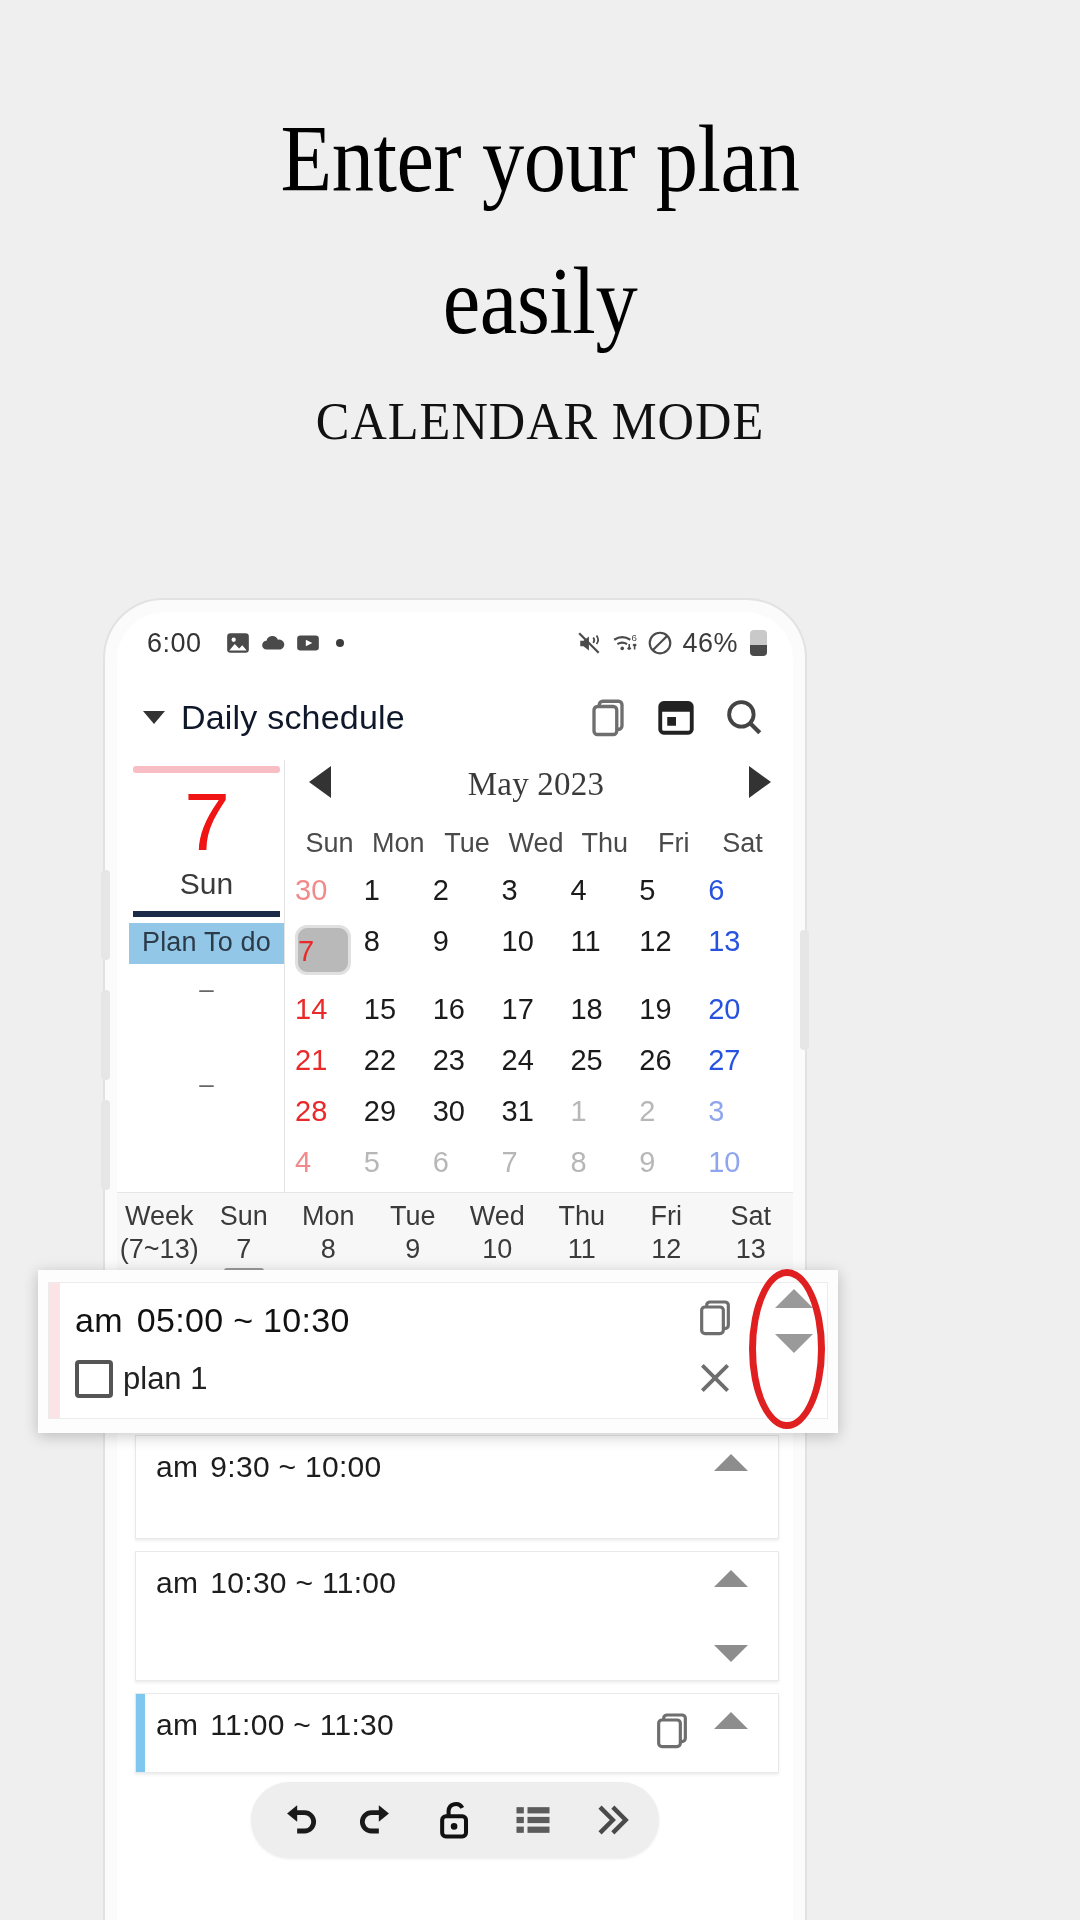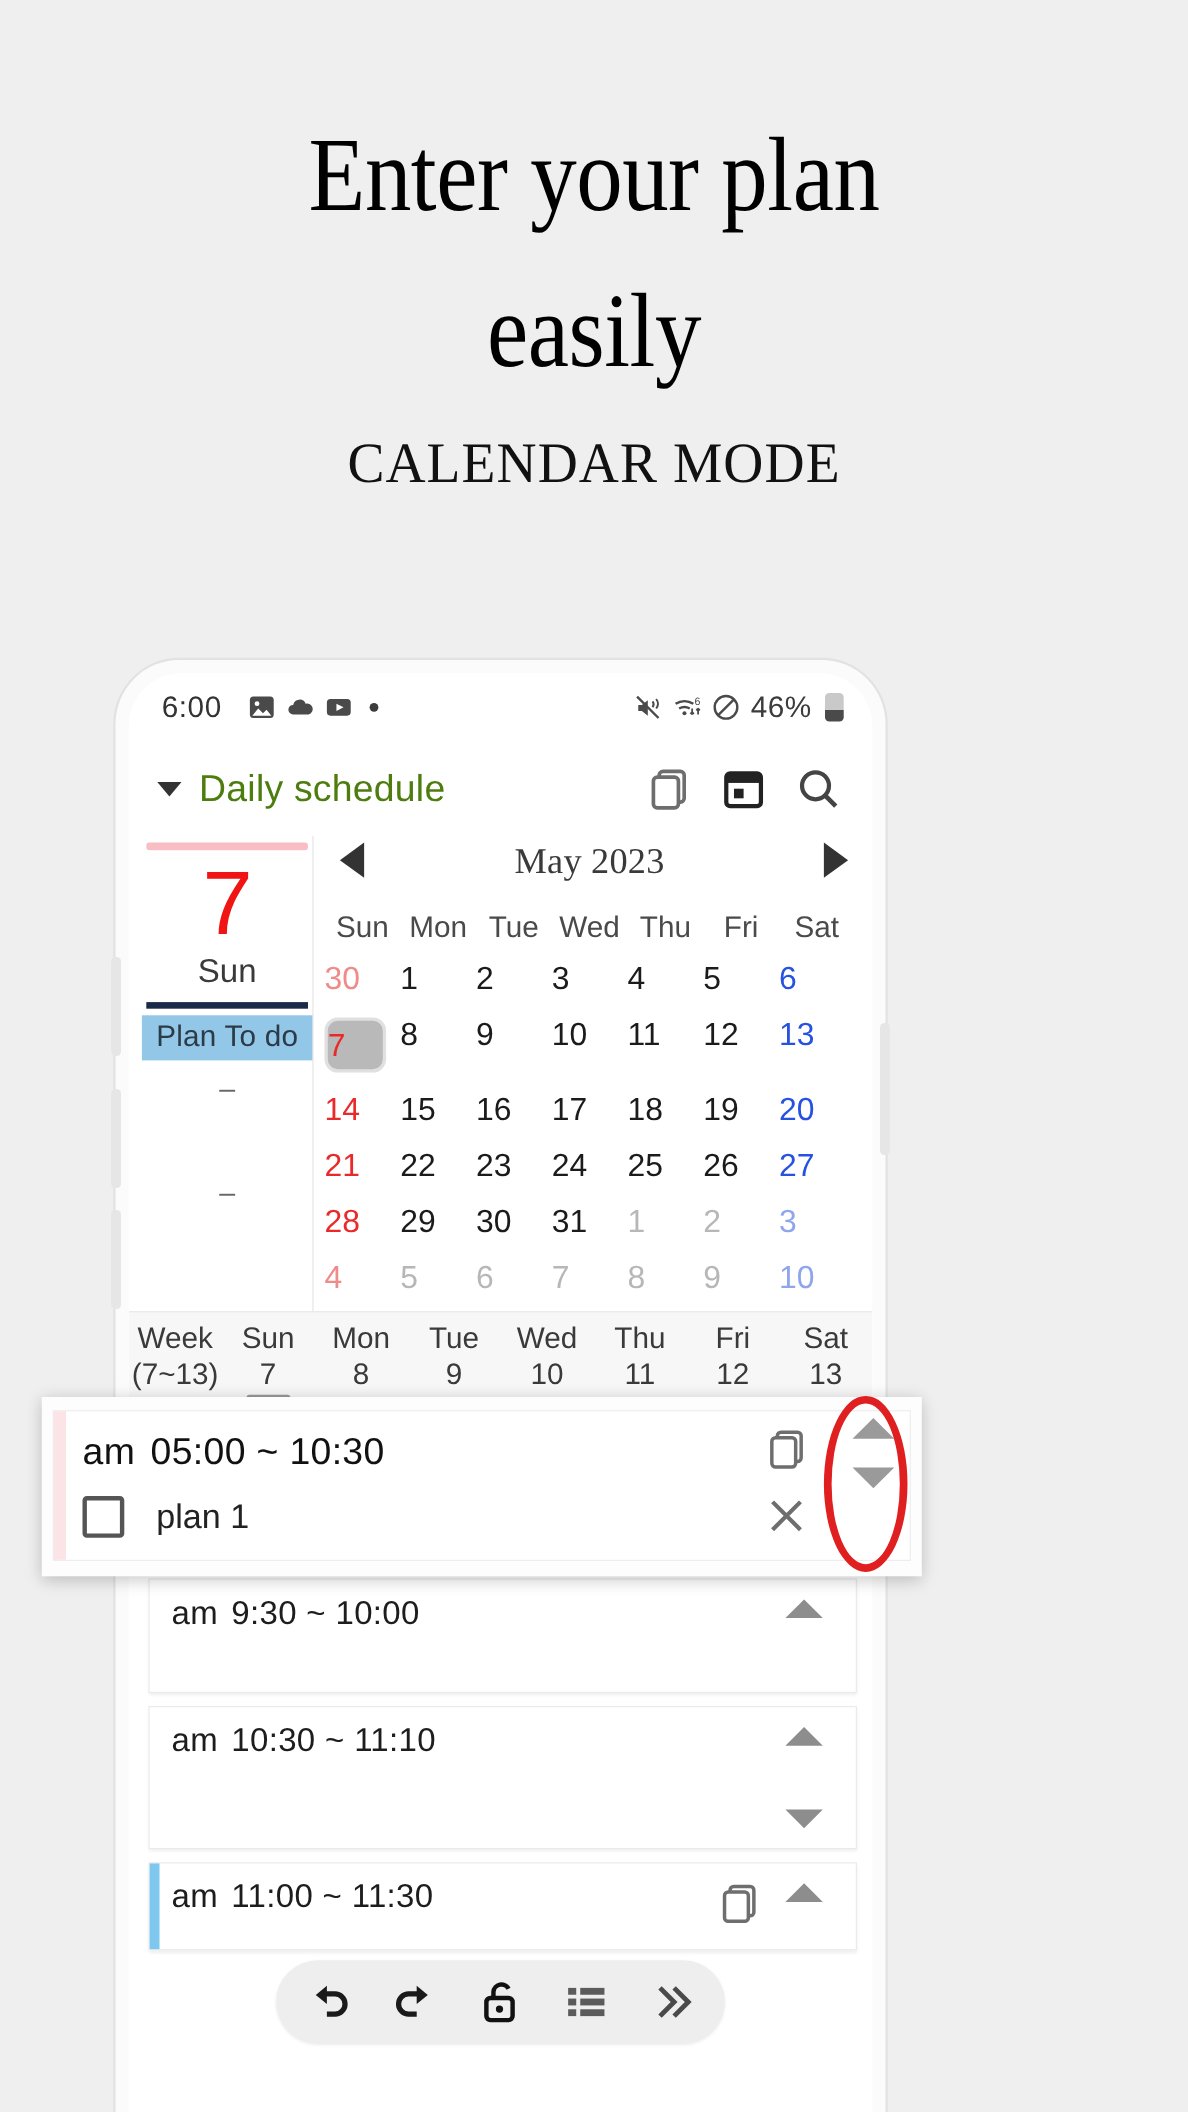--- a/index.html
+++ b/index.html
@@ -100,21 +100,21 @@
   }
   .appbar-caret {
     width: 0; height: 0;
     border-left: 11px solid transparent;
     border-right: 11px solid transparent;
     border-top: 13px solid #333;
     margin-right: 16px;
   }
   .appbar-title {
     font-size: 34px;
-    color: #4d7c0f;
+    color: #0f172a;
     letter-spacing: 0.2px;
   }
   .appbar-actions { margin-left: auto; display: flex; align-items: center; gap: 26px; padding-right: 6px;}
   .ab-ico { width: 42px; height: 42px; }
 
   
   .cal-wrap { display: flex; padding: 0 0 0 0; }
   .day-panel {
     width: 168px;
     padding-left: 12px;
@@ -237,21 +237,21 @@
   .callout-inner {
     background: #fff;
     border: 1px solid #ececec;
     position: relative;
     padding: 18px 20px 20px 26px;
     min-height: 128px;
   }
   .callout-stripe { position: absolute; left: 0; top: 0; bottom: 0; width: 11px; background: #fbe3e6;}
   .callout-time { font-size: 34px; color: #111; letter-spacing: 0.3px;}
   .callout-time .ampm { margin-right: 14px; }
-  .callout-task { display: flex; align-items: center; margin-top: 20px; gap: 29px; }
+  .callout-task { display: flex; align-items: center; margin-top: 20px; gap: 10px; }
   .cb-box { width: 38px; height: 38px; border: 4px solid #555; border-radius: 4px; }
   .callout-taskname { font-size: 31px; color: #222; }
   .callout-actions {
     position: absolute; right: 92px; top: 14px;
     display: flex; flex-direction: column; gap: 22px; align-items: center;
   }
   .copy-ico { width: 40px; height: 40px; }
   .x-ico { width: 38px; height: 38px; }
   .stepper {
     position: absolute; right: 14px; top: 6px;
@@ -491,21 +491,21 @@
     <div class="sched" id="sched-list">
         <div class="row" style="min-height: 132px;">
           <div class="row-time"><span class="ampm">am</span><span>9:00 ~ 9:30</span></div>
           <span class="caret-dn"></span>
         </div>
         <div class="row" style="min-height: 104px;">
           <div class="row-time"><span class="ampm">am</span><span>9:30 ~ 10:00</span></div>
           <span class="caret-up"></span>
         </div>
         <div class="row" style="min-height: 130px;">
-          <div class="row-time"><span class="ampm">am</span><span>10:30 ~ 11:10</span></div>
+          <div class="row-time"><span class="ampm">am</span><span>10:30 ~ 11:00</span></div>
           <span class="caret-dn"></span>
           <span class="caret-up"></span>
         </div>
         <div class="row" style="min-height: 80px;">
           <div class="row-stripe" style="background: rgb(126, 200, 240);"></div>
           <div class="row-time"><span class="ampm">am</span><span>11:00 ~ 11:30</span></div>
           <span class="caret-up"></span>
           <span style="position: absolute; right: 86px; top: 16px; width: 40px; height: 40px;"><svg viewBox="0 0 24 24" width="40" height="40">
               <rect x="7" y="3" width="13" height="16" rx="2" stroke="#6e6e6e" stroke-width="1.9" fill="none"></rect>
               <rect x="4" y="6" width="13" height="16" rx="2" stroke="#6e6e6e" stroke-width="1.9" fill="#fff"></rect>

